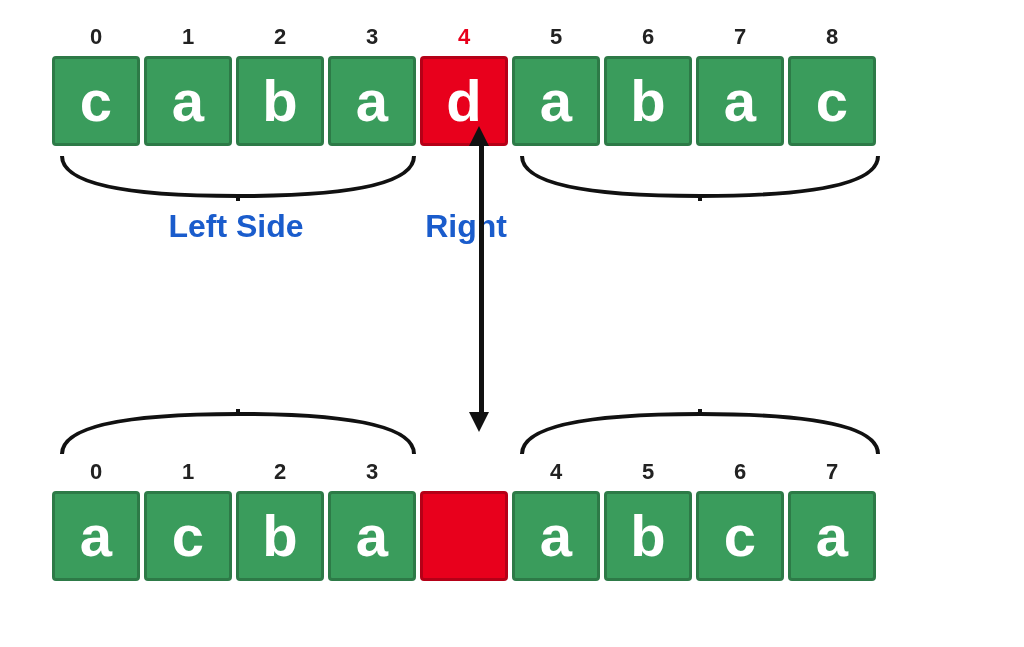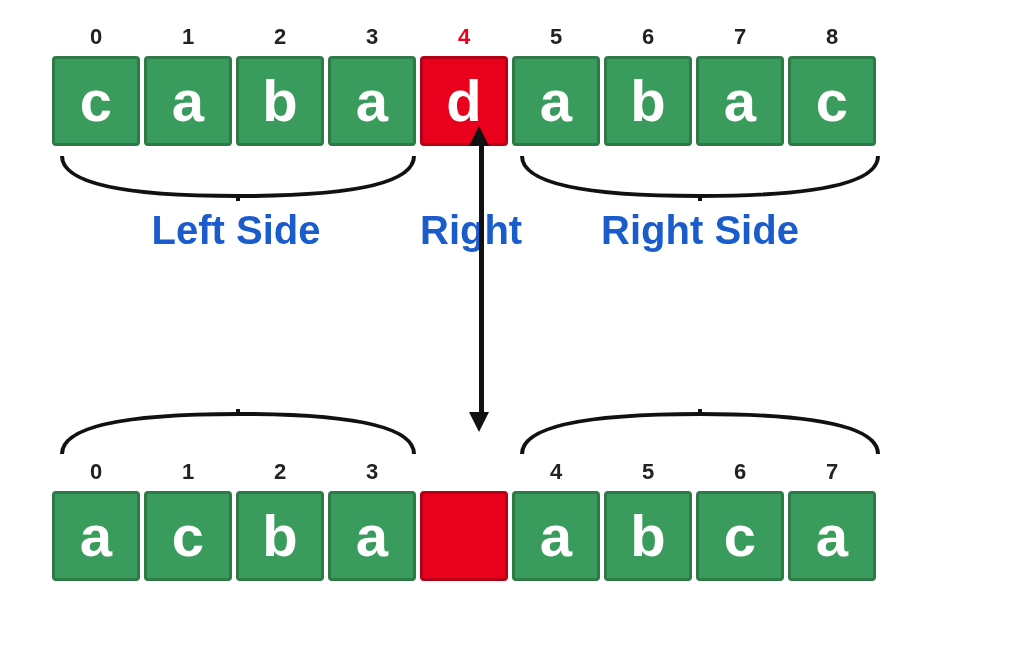--- a/index.html
+++ b/index.html
@@ -49,21 +49,21 @@
       font-size: 22px;
       font-weight: 700;
       color: #222;
     }
     .idx-red {
       color: #e8001c;
     }
 
     
     .section-label {
-      font-size: 40px;
+      font-size: 32px;
       font-weight: 900;
       color: #1a5ccc;
       text-align: center;
     }
 
     
     .top-section {
       position: absolute;
       top: 10px;
       left: 20px;
@@ -122,23 +122,20 @@
       </svg>
     </div>
 
     <div style="position:relative; display:flex; width:836px; margin-top: 2px;">
       <div style="width:368px; text-align:center;">
         <span class="section-label">Left Side</span>
       </div>
       <div style="width:92px; text-align:center;">
         <span class="section-label">Right</span>
       </div>
-      <div style="width:376px; text-align:center;">
-        <span class="section-label">Right Side</span>
-      </div>
     </div>
   </div>
 
   <div style="position:absolute; left: 447px; top: 130px; width:5px; height: 270px; background:#111;"></div>
 
   <div style="position:absolute; left: 437px; top: 112px; width:0; height:0; 
                border-left:10px solid transparent; border-right:10px solid transparent; border-bottom:20px solid #111;"></div>
 
   <div style="position:absolute; left: 437px; top: 398px; width:0; height:0; 
                border-left:10px solid transparent; border-right:10px solid transparent; border-top:20px solid #111;"></div>

